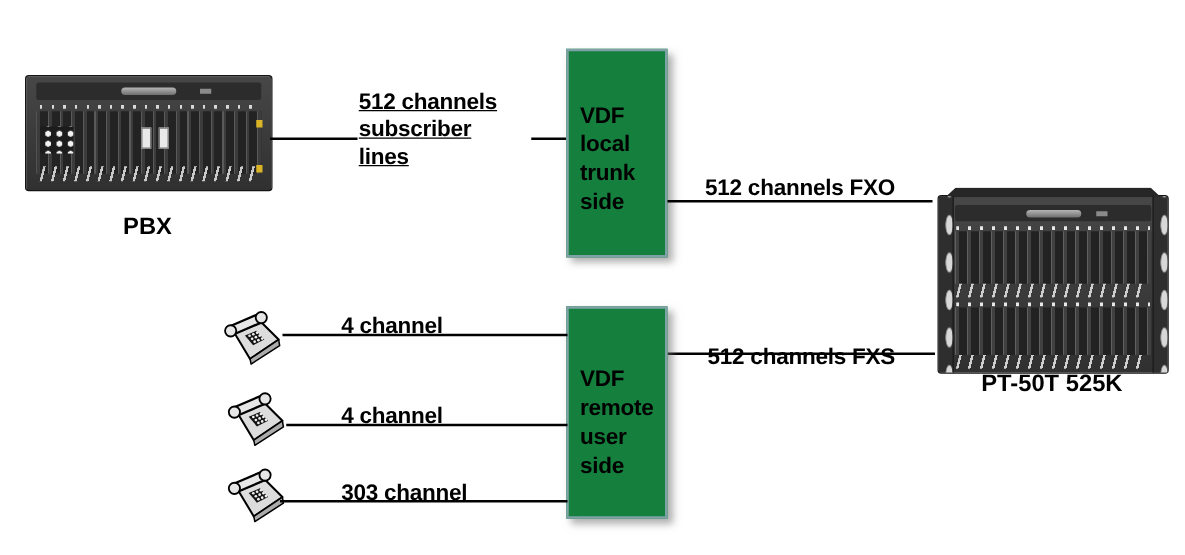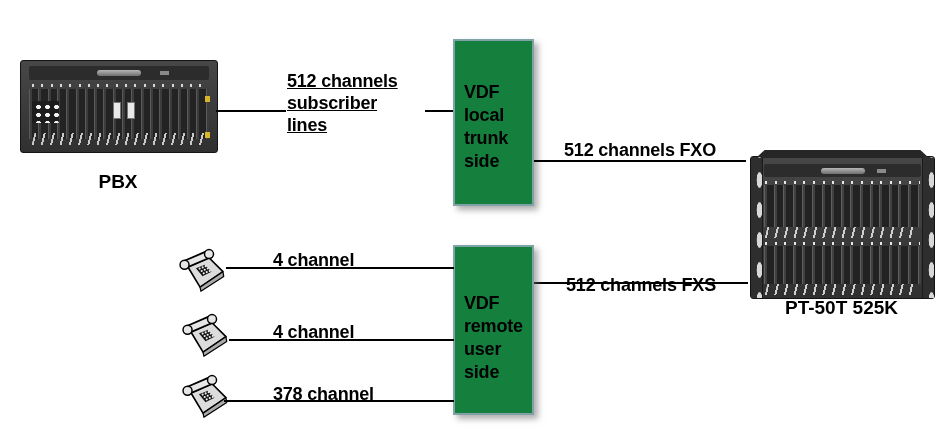--- a/index.html
+++ b/index.html
@@ -160,13 +160,13 @@
 <svg class="phone" style="left:181px;top:312px;" viewBox="0 0 60 56">
     <use href="#deskphone"></use>
   </svg>
 <div class="line" style="left:229px;top:339px;width:225px;"></div>
 <div class="lbl" style="left:273px;top:321px;">4 channel</div>
 
 <svg class="phone" style="left:181px;top:373px;" viewBox="0 0 60 56">
     <use href="#deskphone"></use>
   </svg>
 <div class="line" style="left:224px;top:400px;width:230px;"></div>
-<div class="lbl" style="left:273px;top:383px;">378 channel</div>
+<div class="lbl" style="left:273px;top:383px;">303 channel</div>
 
 </body></html>

